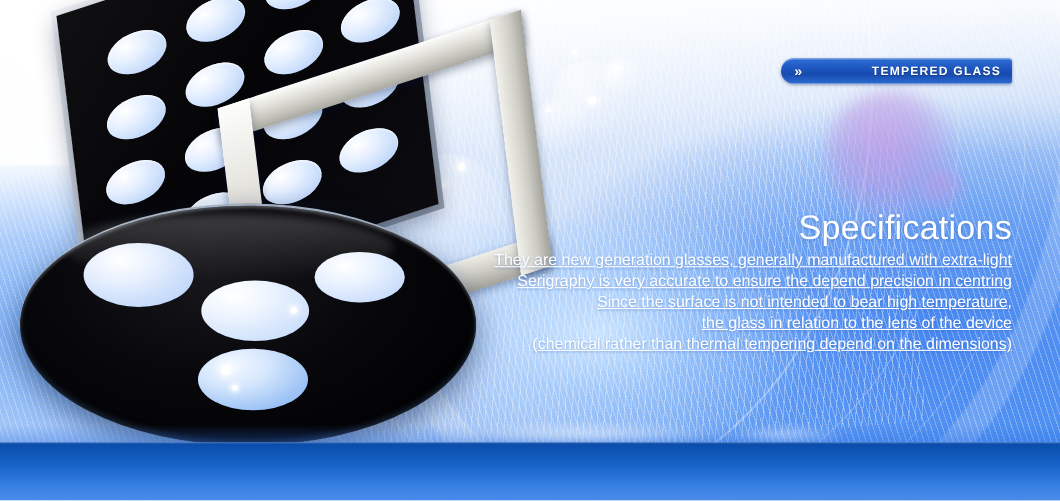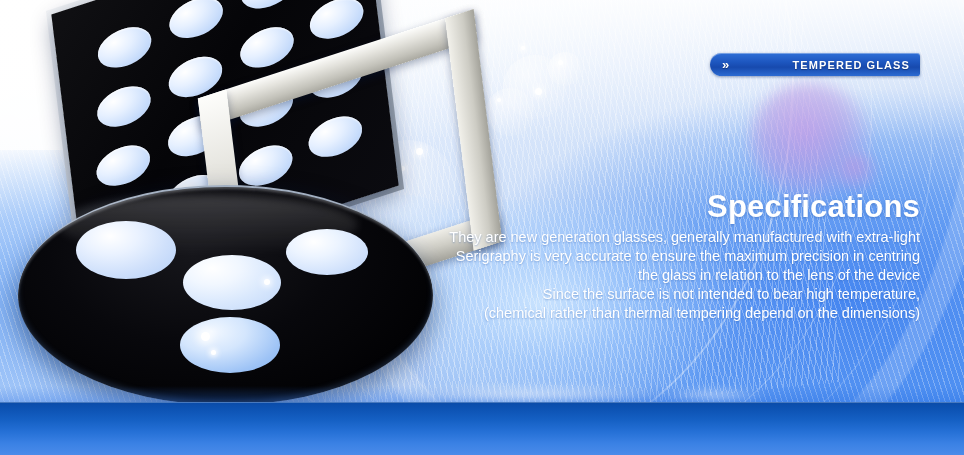--- a/index.html
+++ b/index.html
@@ -235,29 +235,30 @@
   }
 
   .led{
     position:absolute;left:828px;top:93px;
     color:#1c4aa0;font-size:53px;font-weight:400;letter-spacing:1px;
     line-height:1;
   }
 
   .spec-title{
     position:absolute;right:44px;top:191px;
-    color:#ffffff;font-size:31px;font-weight:700;letter-spacing:.2px;
+    color:#ffffff;font-size:31px;font-weight:400;letter-spacing:.2px;
     line-height:1;text-shadow:0 1px 3px rgba(30,80,165,.45);
   }
 
   .spec-body{
     position:absolute;right:44px;top:228px;width:620px;
     text-align:right;
     color:#ffffff;font-size:14.5px;line-height:19px;
     text-shadow:0 1px 2px rgba(30,80,165,.4);
+    text-decoration:underline;
   }
   .spec-body .ln{display:block;white-space:nowrap;}
 
   
   .bottom-band{
     position:absolute;left:0;right:0;top:402px;height:53px;
     background:linear-gradient(180deg,
       #0a4ba8 0%,
       #0d53b4 14%,
       #1560c4 34%,
@@ -369,23 +370,23 @@
   <div class="banner">
     <span class="chev">»</span>
     <span class="banner-label">TEMPERED GLASS</span>
   </div>
 
 
   <div class="spec-title">Specifications</div>
 
   <div class="spec-body">
     <span class="ln">They are new generation glasses, generally manufactured with extra-light</span>
-    <span class="ln">Serigraphy is very accurate to ensure the maximum precision in centring</span>
+    <span class="ln">Serigraphy is very accurate to ensure the depend precision in centring</span>
+    <span class="ln">Since the surface is not intended to bear high temperature,</span>
     <span class="ln">the glass in relation to the lens of the device</span>
-    <span class="ln">Since the surface is not intended to bear high temperature,</span>
     <span class="ln">(chemical rather than thermal tempering  depend  on  the dimensions)</span>
   </div>
 
   <div class="pre-band"></div>
   <div class="band-sheen"></div>
   <div class="band-sheen2"></div>
   <div class="bottom-band"></div>
   <div class="band-topline"></div>
 
 </div>

